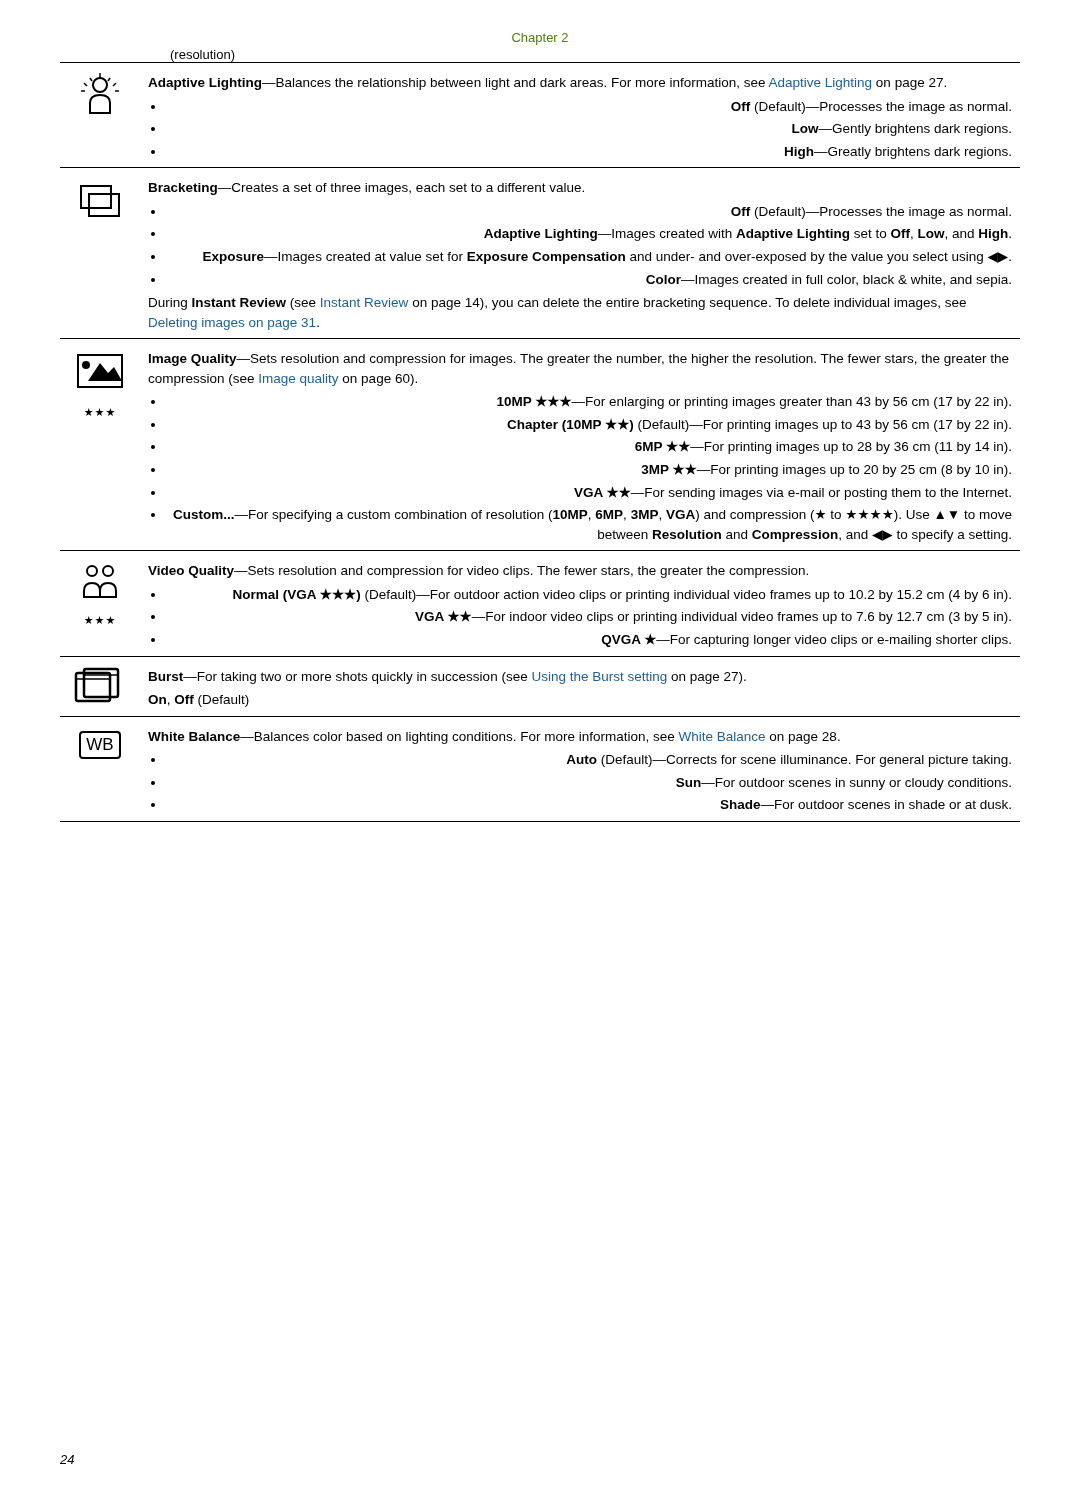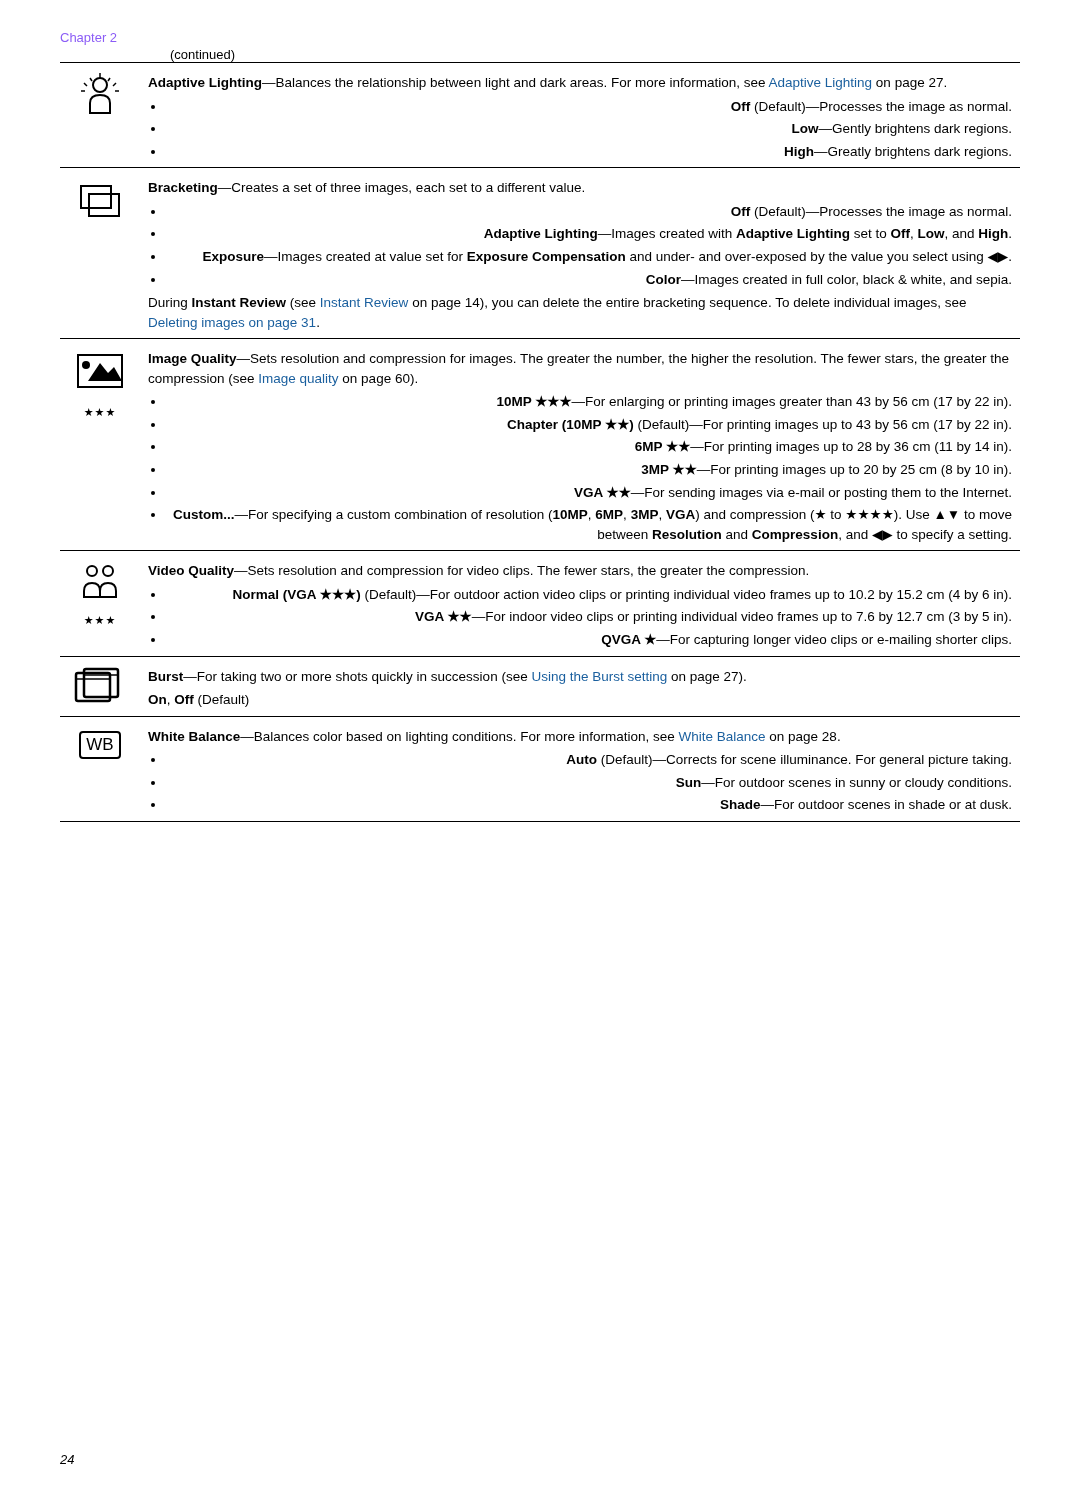--- a/index.html
+++ b/index.html
@@ -13,22 +13,23 @@
       padding: 0;
     }
     .page {
       width: 1080px;
       min-height: 1495px;
       padding: 30px 60px 40px 60px;
       position: relative;
     }
     .chapter-label {
       font-size: 13px;
-      color: #8b5cf6;
+      color: #4d7c0f;
       margin-bottom: 2px;
+      text-align: center;
     }
     .continued-label {
       font-size: 13px;
       color: #000;
       margin-left: 110px;
       margin-bottom: 0;
     }
     .main-table {
       width: 100%;
       border-collapse: collapse;
@@ -84,21 +85,21 @@
       font-size: 17px;
       font-weight: normal;
       line-height: 1.3;
     }
   </style>
 </head>
 <body>
 
 <div class="page">
   <div class="chapter-label">Chapter 2</div>
-  <div class="continued-label">(continued)</div>
+  <div class="continued-label">(resolution)</div>
 
   <table class="main-table">
     <tbody>
 
       <tr>
         <td class="icon-cell">
           
           <svg width="48" height="48" viewBox="0 0 48 48">
 
             <circle cx="24" cy="12" r="7" fill="none" stroke="#000" stroke-width="2"></circle>

